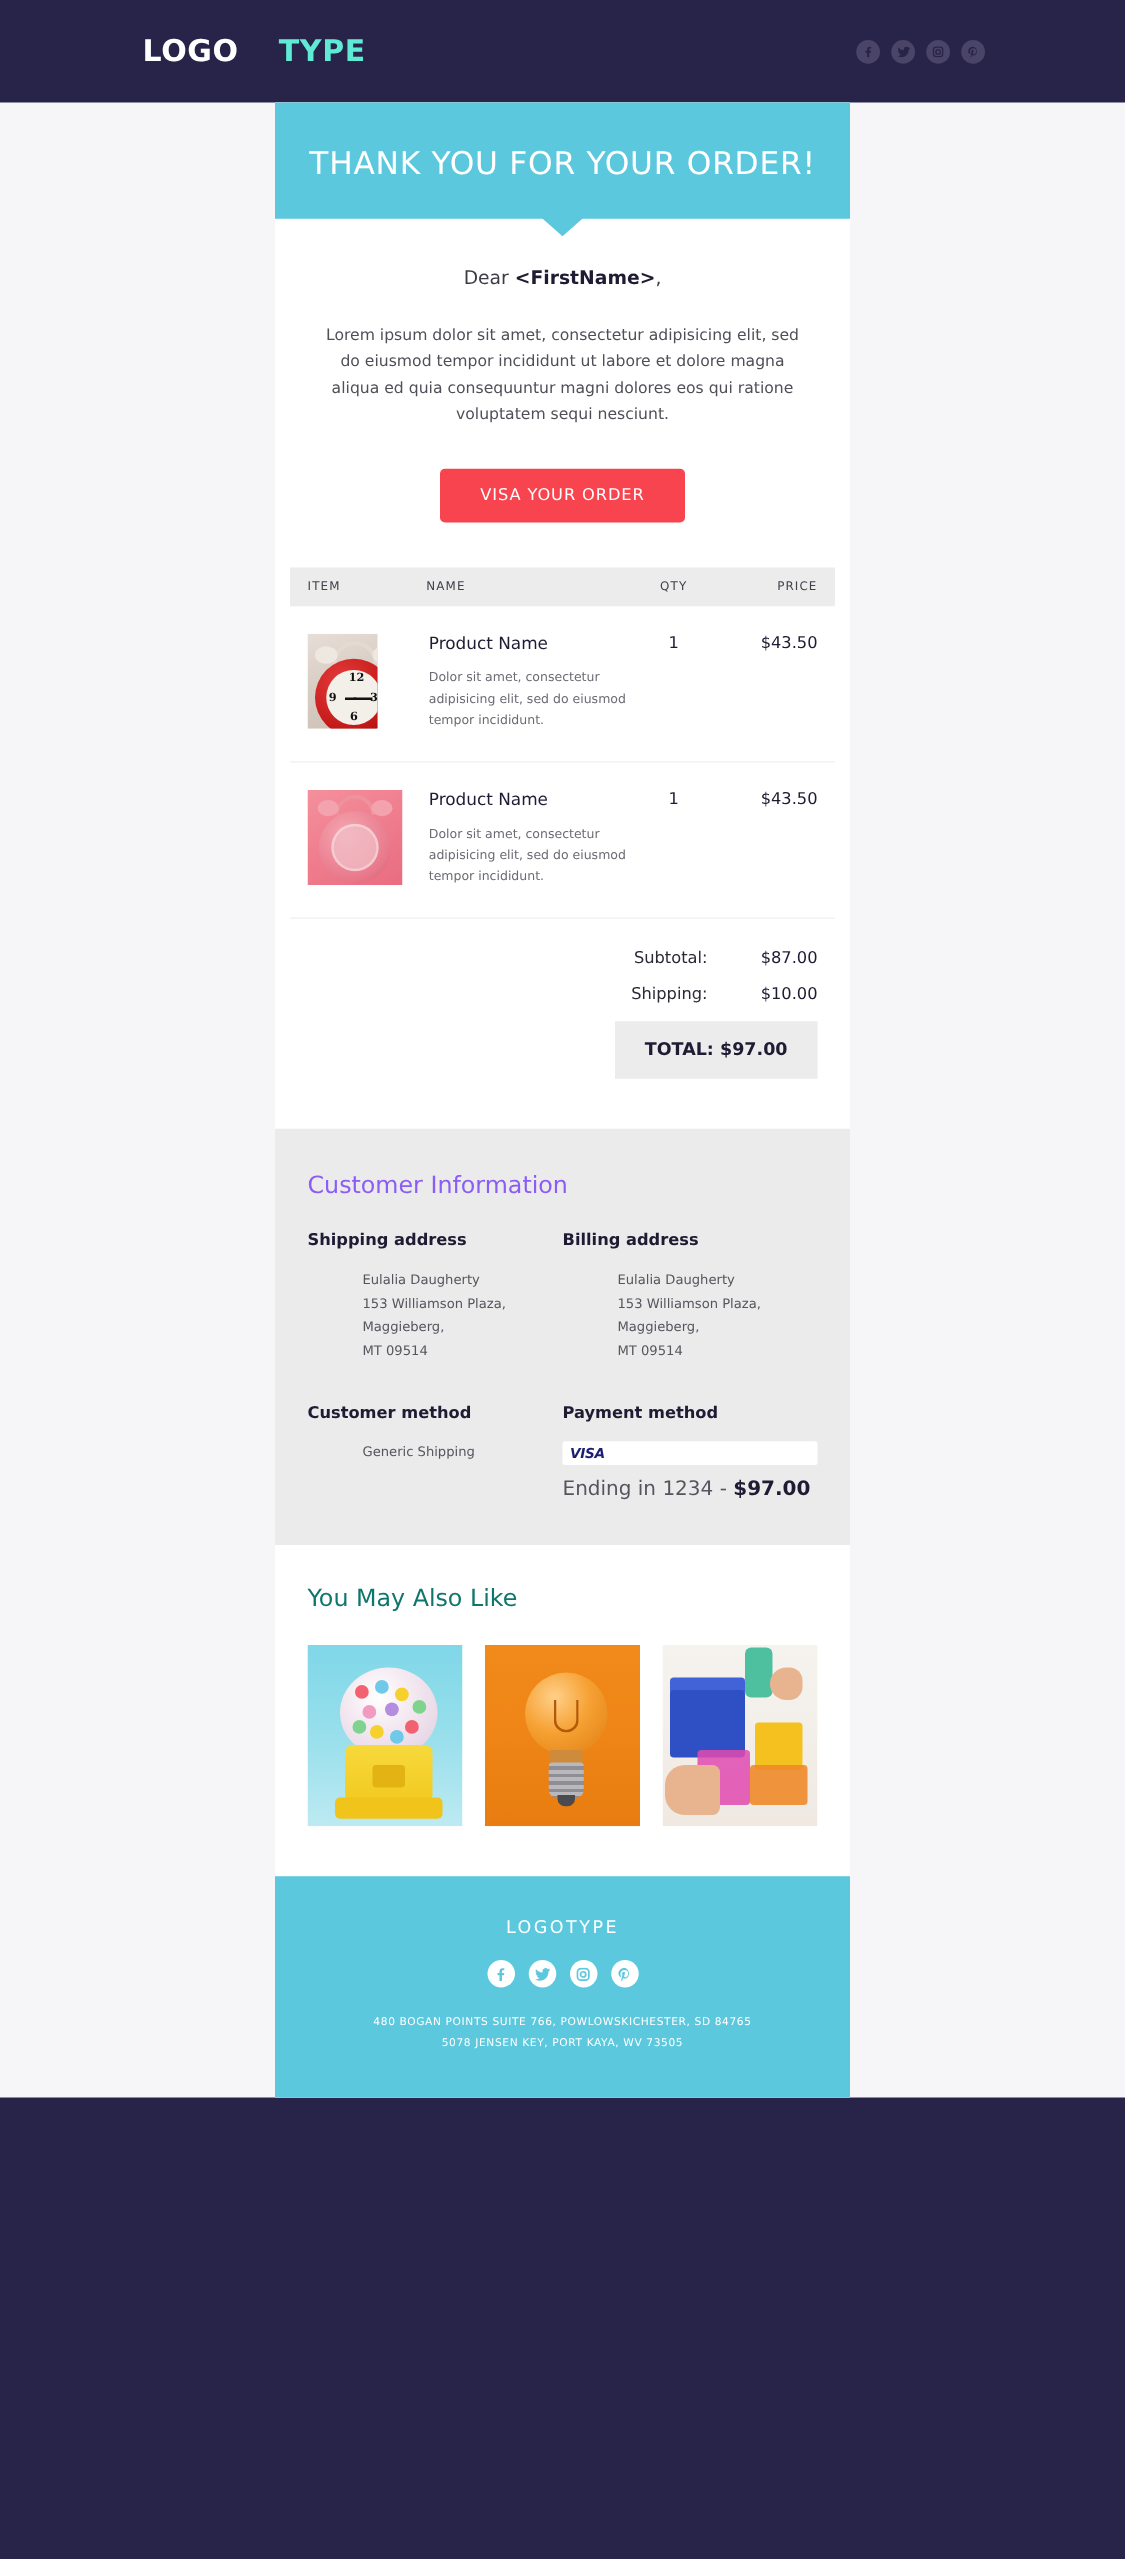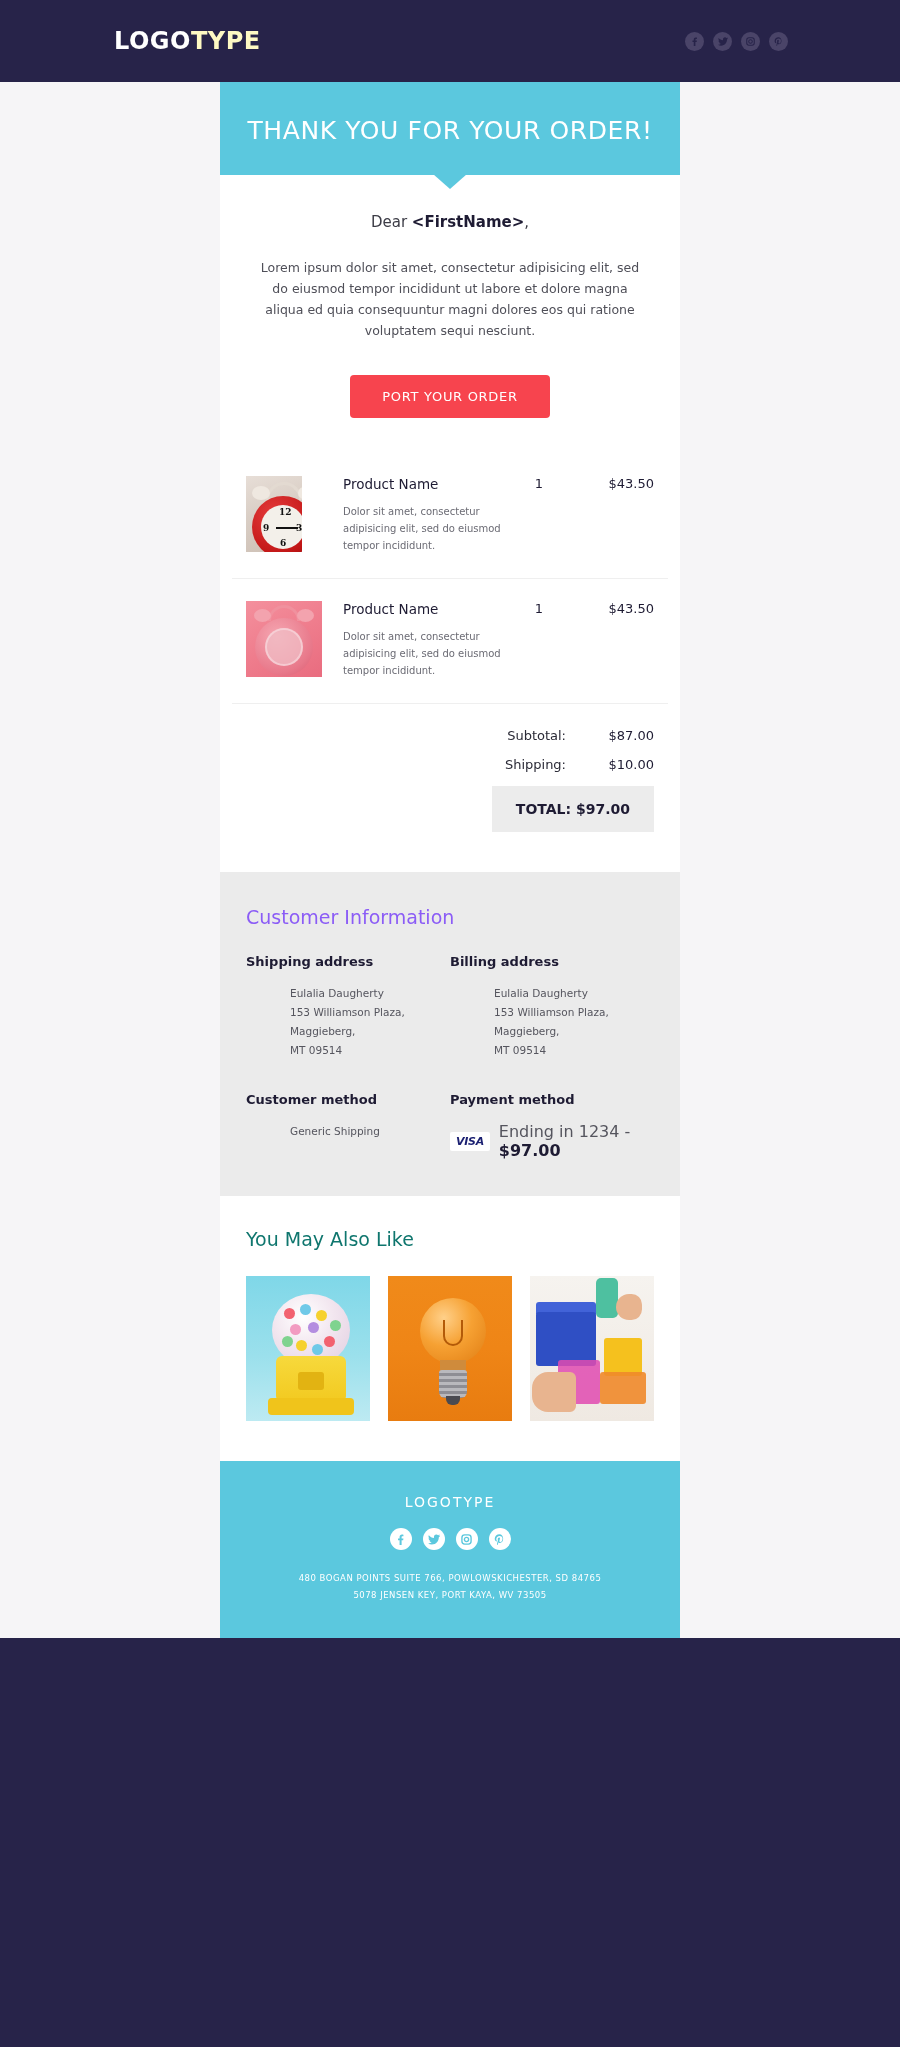--- a/index.html
+++ b/index.html
@@ -24,21 +24,21 @@
     justify-content: space-between;
     padding: 0 112px 0 114px;
   }
   .logo {
     font-size: 24px;
     font-weight: bold;
     letter-spacing: 0.5px;
     font-family: "DejaVu Sans", "Liberation Sans", sans-serif;
   }
   .logo .lg-a { color: #ffffff; }
-  .logo .lg-b { color: #fef9c3; }
+  .logo .lg-b { color: #5eead4; margin-left: 32px; }
   .social-top { display: flex; gap: 9px; align-items: center; }
   .sico {
     width: 19px; height: 19px; border-radius: 50%;
     background: #4a4468;
     display: flex; align-items: center; justify-content: center;
     color: #272349; font-size: 11px; font-weight: bold;
     font-family: "DejaVu Sans", sans-serif; line-height: 1;
   }
   .sico svg { display:block; }
 
@@ -262,21 +262,21 @@
     color: #1e1b33;
     margin-bottom: 15px;
   }
   .col p {
     font-size: 10.5px;
     line-height: 19px;
     color: #55555e;
     margin-left: 44px;
   }
   .mt-blk { margin-top: 32px; }
-  .pay-line { display: flex; align-items: center; gap: 9px; margin-top: 2px; }
+  .pay-line { display: flex; gap: 9px; margin-top: 2px; flex-direction: column; }
   .visa {
     background: #ffffff;
     padding: 3px 6px;
     border-radius: 2px;
     font-size: 11px;
     font-weight: bold;
     font-style: italic;
     color: #1a1f71;
     font-family: "DejaVu Sans", "Liberation Sans", sans-serif;
     letter-spacing: -0.3px;
@@ -456,24 +456,30 @@
       </div>
 
       <div class="intro">
         <div class="dear">
           <span>Dear </span><b>&lt;FirstName&gt;</b><span>,</span>
         </div>
         <p class="lead">Lorem ipsum dolor sit amet, consectetur adipisicing elit, sed do eiusmod tempor incididunt ut labore et dolore magna aliqua ed quia consequuntur magni dolores eos qui ratione voluptatem sequi nesciunt.</p>
       </div>
 
       <div class="cta-wrap">
-        <button class="cta">PORT YOUR ORDER</button>
+        <button class="cta">VISA YOUR ORDER</button>
       </div>
 
       <div class="table">
+        <div class="thead">
+          <div class="c-item">ITEM</div>
+          <div class="c-name">NAME</div>
+          <div class="c-qty">QTY</div>
+          <div class="c-price">PRICE</div>
+        </div>
 
         <div class="trow">
           <div class="thumb">
             <div class="clock-red">
               <div class="arc"></div>
                 <div class="bell-l"></div>
                 <div class="bell-r"></div>
               <div class="body"></div>
                 <div class="face"></div>
               <div class="num n12">12</div>

